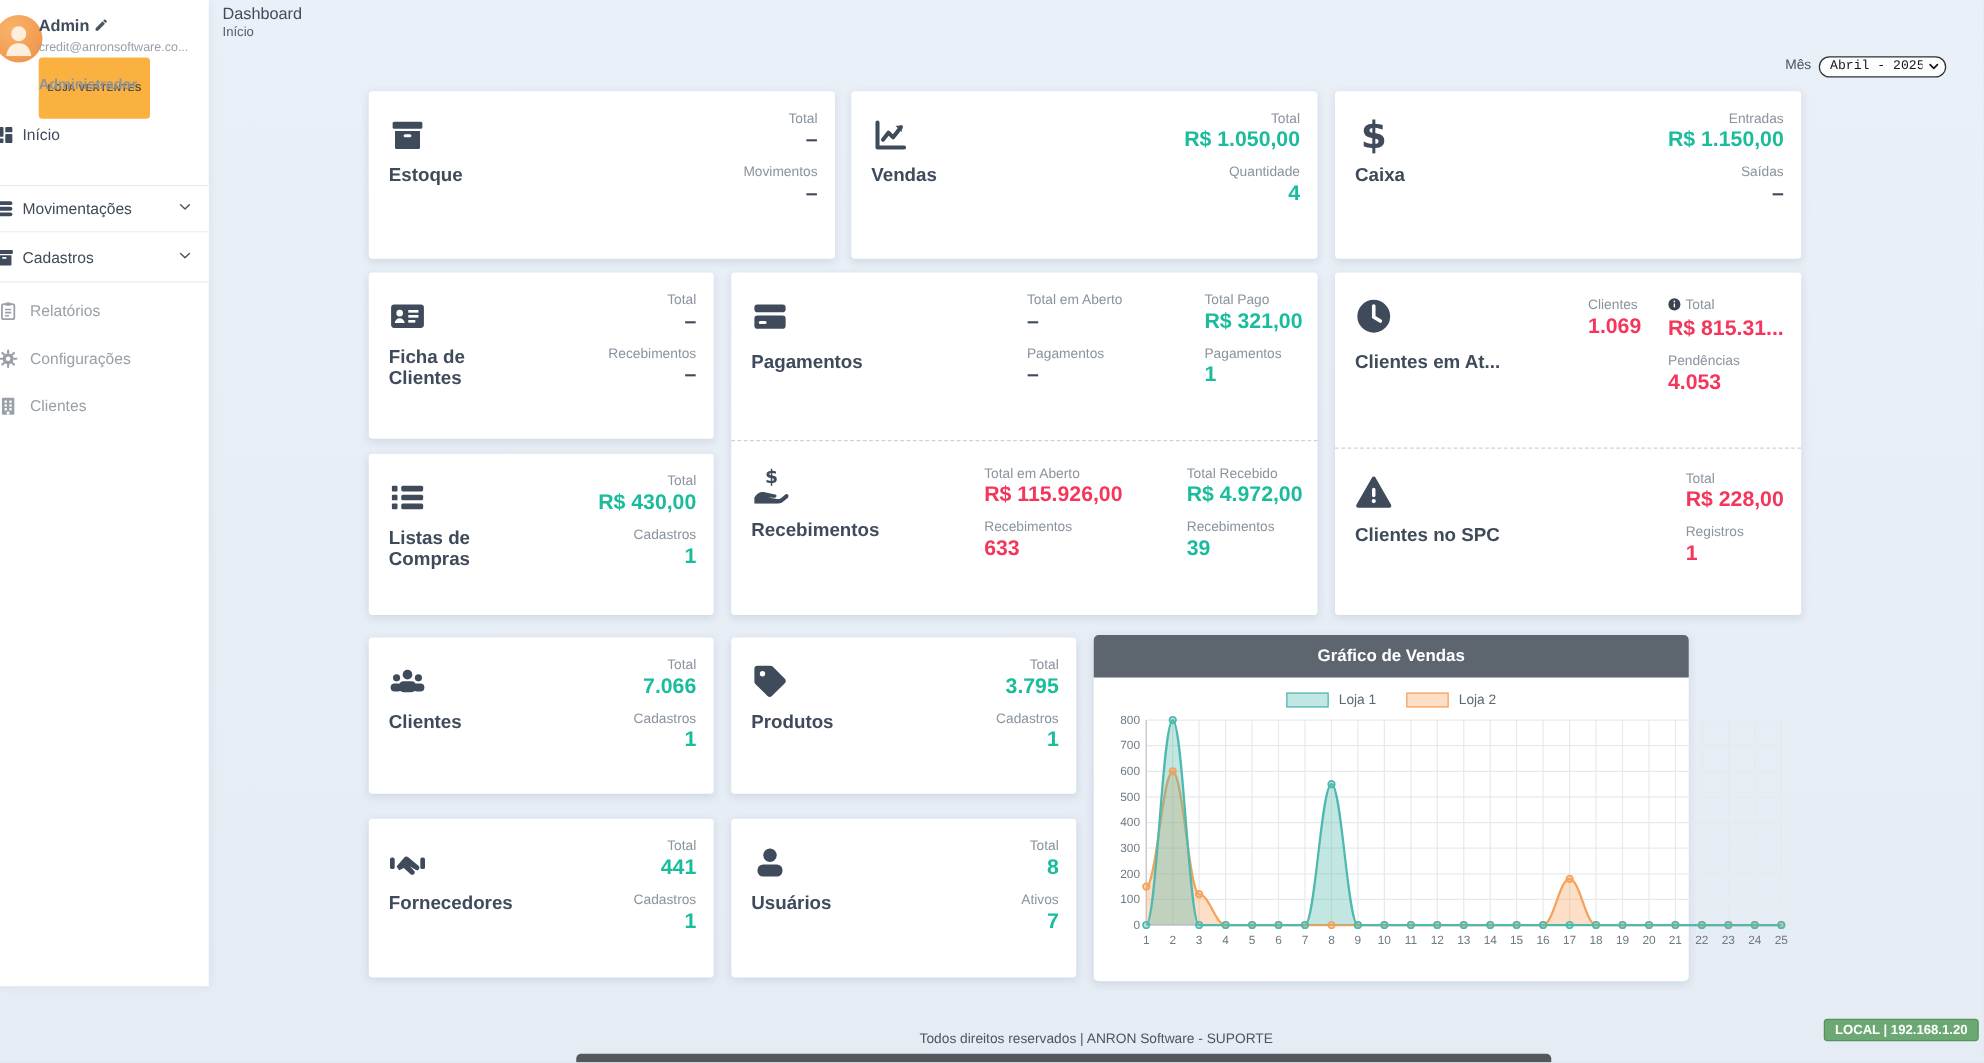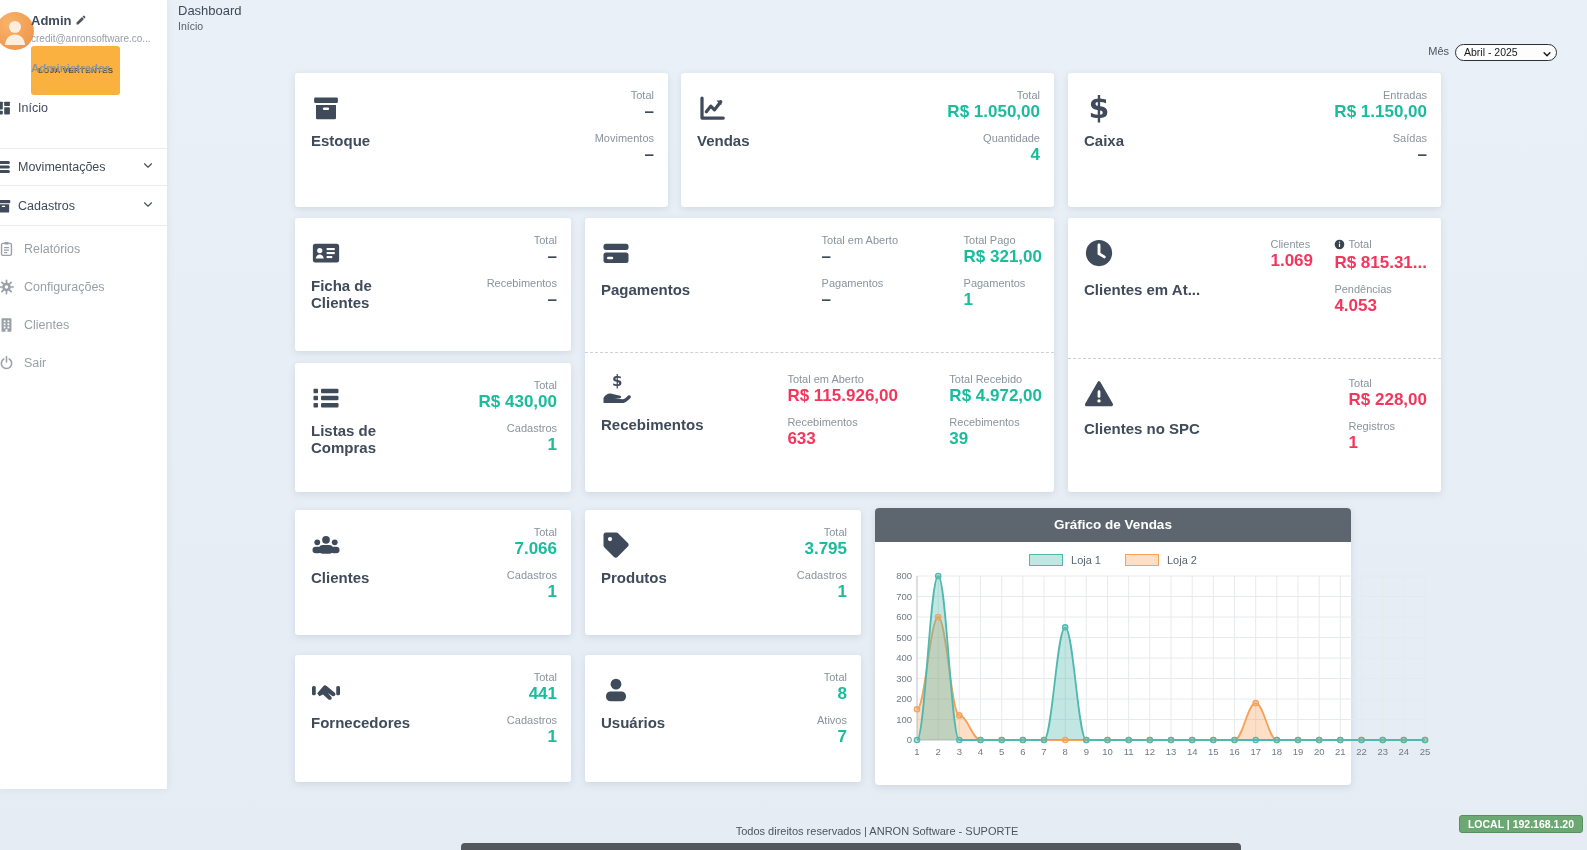--- a/index.html
+++ b/index.html
@@ -30,21 +30,21 @@
   .m-gray{padding-top:4px}
   .m-gray .m-item{height:38px;color:#99a0a7;padding-left:24px}
   .m-gray .m-item .mi{left:-2px}
 
   
   .pg-title{position:absolute;left:178px;top:3px;font-size:13px;font-weight:normal;color:var(--dark)}
   .pg-crumb{position:absolute;left:178px;top:20px;font-size:10.5px;color:#55606c}
   .month-box{position:absolute;top:42px;right:30px;display:flex;align-items:center;gap:6px}
   .month-box label{font-size:11px;color:#4a5560}
   .sel-wrap{position:relative}
-  .sel-wrap select{appearance:none;-webkit-appearance:none;width:102px;height:17px;border:1.4px solid #2c3136;border-radius:9px;background:#fdfdfd;font-size:10.5px;color:#15191d;padding:0 18px 0 8px;font-family:Liberation Sans, sans-serif}
+  .sel-wrap select{appearance:none;-webkit-appearance:none;width:102px;height:17px;border:1.4px solid #2c3136;border-radius:9px;background:#fdfdfd;font-size:10.5px;color:#15191d;padding:0 18px 0 8px;font-family:Liberation Mono, monospace}
   .sel-wrap .chev{position:absolute;right:5px;top:3px;pointer-events:none;color:#15191d}
 
   
   .card{position:absolute;background:#fff;border-radius:3px;box-shadow:0 2px 7px rgba(110,130,155,.20)}
   .cicon{position:absolute;left:16px;top:20px;width:30px;height:30px;color:var(--dark)}
   .ctitle{position:absolute;left:16px;top:60px;width:132px;font-size:15px;font-weight:bold;color:var(--dark);line-height:1.12}
   .ctitle.narrow{width:100px}
   .stats{position:absolute;top:16px;right:14px;text-align:right}
   .statcol{position:absolute;top:16px;}
   .stat{margin-bottom:9px}
@@ -152,27 +152,20 @@
                 <rect x="5" y="2.5" width="14" height="19" rx="1"></rect>
                 <rect x="8" y="5.5" width="2.6" height="2.6" fill="#fff"></rect>
                 <rect x="13.4" y="5.5" width="2.6" height="2.6" fill="#fff"></rect>
                 <rect x="8" y="9.8" width="2.6" height="2.6" fill="#fff"></rect>
                 <rect x="13.4" y="9.8" width="2.6" height="2.6" fill="#fff"></rect>
                 <rect x="8" y="14.1" width="2.6" height="2.6" fill="#fff"></rect>
                 <rect x="13.4" y="14.1" width="2.6" height="2.6" fill="#fff"></rect>
                 <rect x="10.5" y="18" width="3" height="3.5" fill="#fff"></rect>
               </svg></span>
           <span>Clientes</span>
-        </div>
-        <div class="m-item">
-          <span class="mi"><svg width="17" height="17" viewBox="0 0 24 24" fill="none" stroke="currentColor" stroke-width="2.2" stroke-linecap="round">
-                <path d="M8.2 6.3a7.3 7.3 0 1 0 7.6 0"></path>
-                <path d="M12 3v7.5"></path>
-              </svg></span>
-          <span>Sair</span>
         </div>
       </div>
     </nav>
   </aside>
 
   <div class="pg-title">Dashboard</div>
   <div class="pg-crumb">Início</div>
   <div class="month-box">
     <label>Mês</label>
     <span class="sel-wrap">

